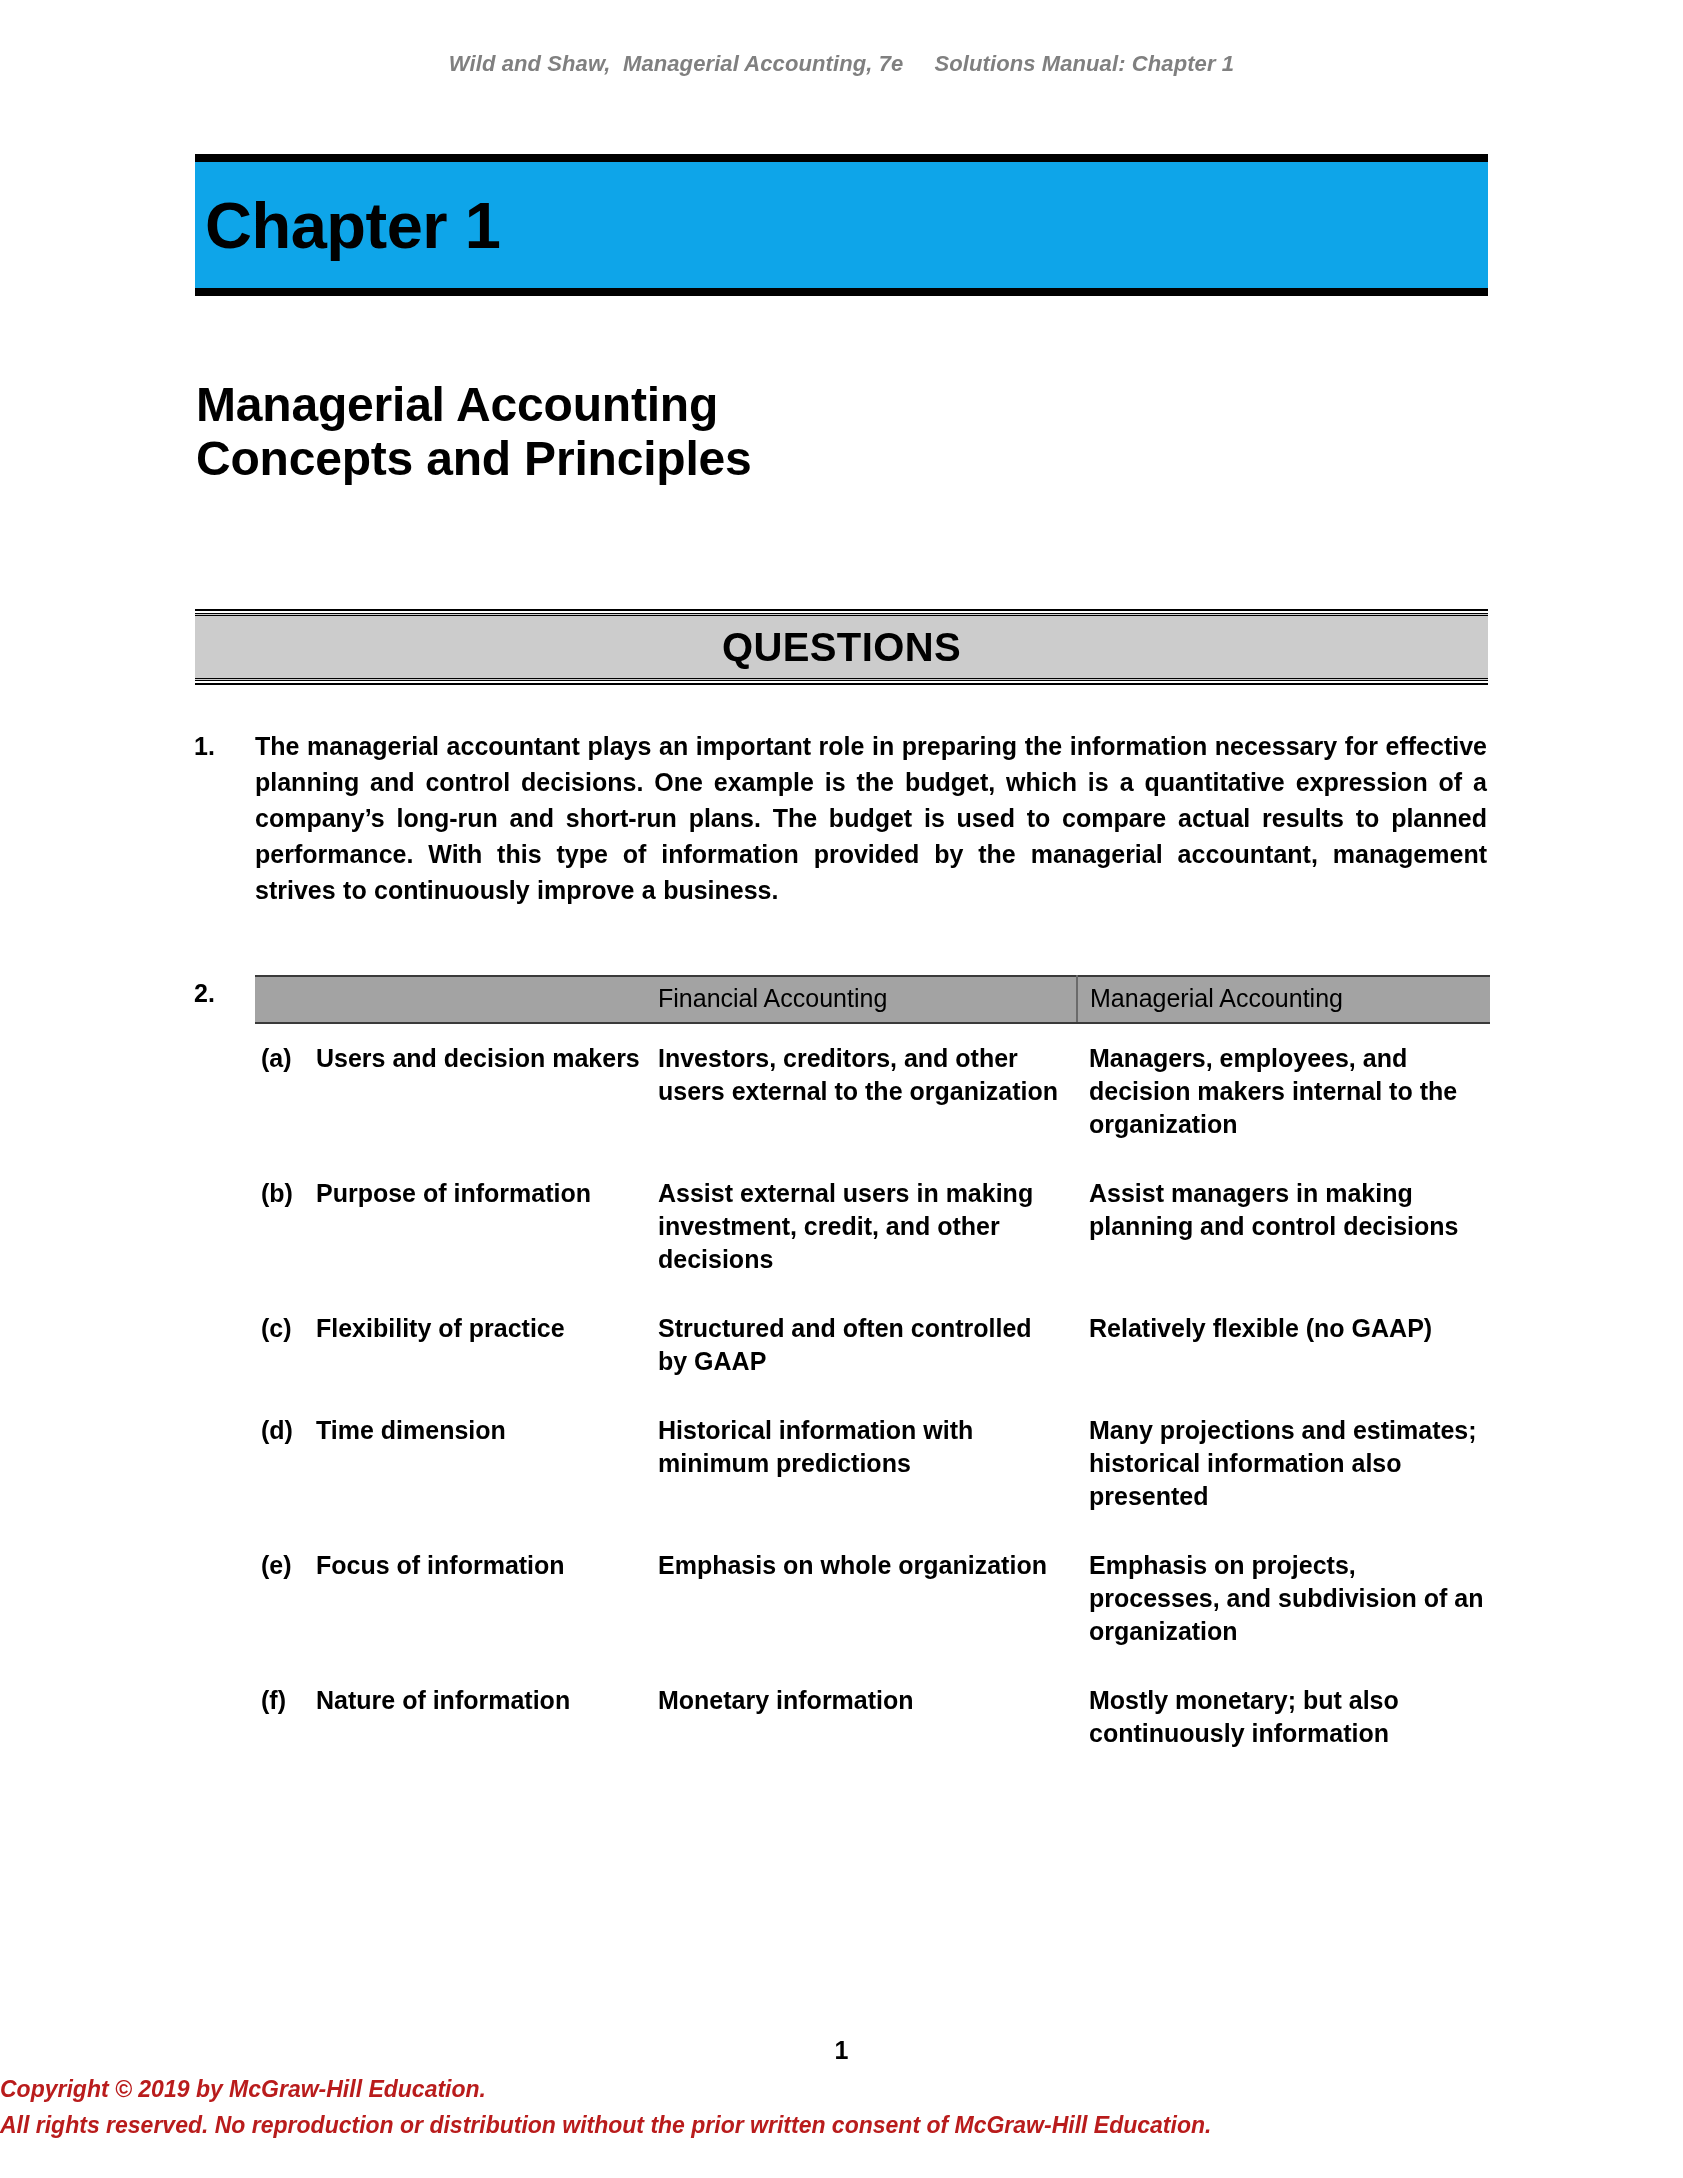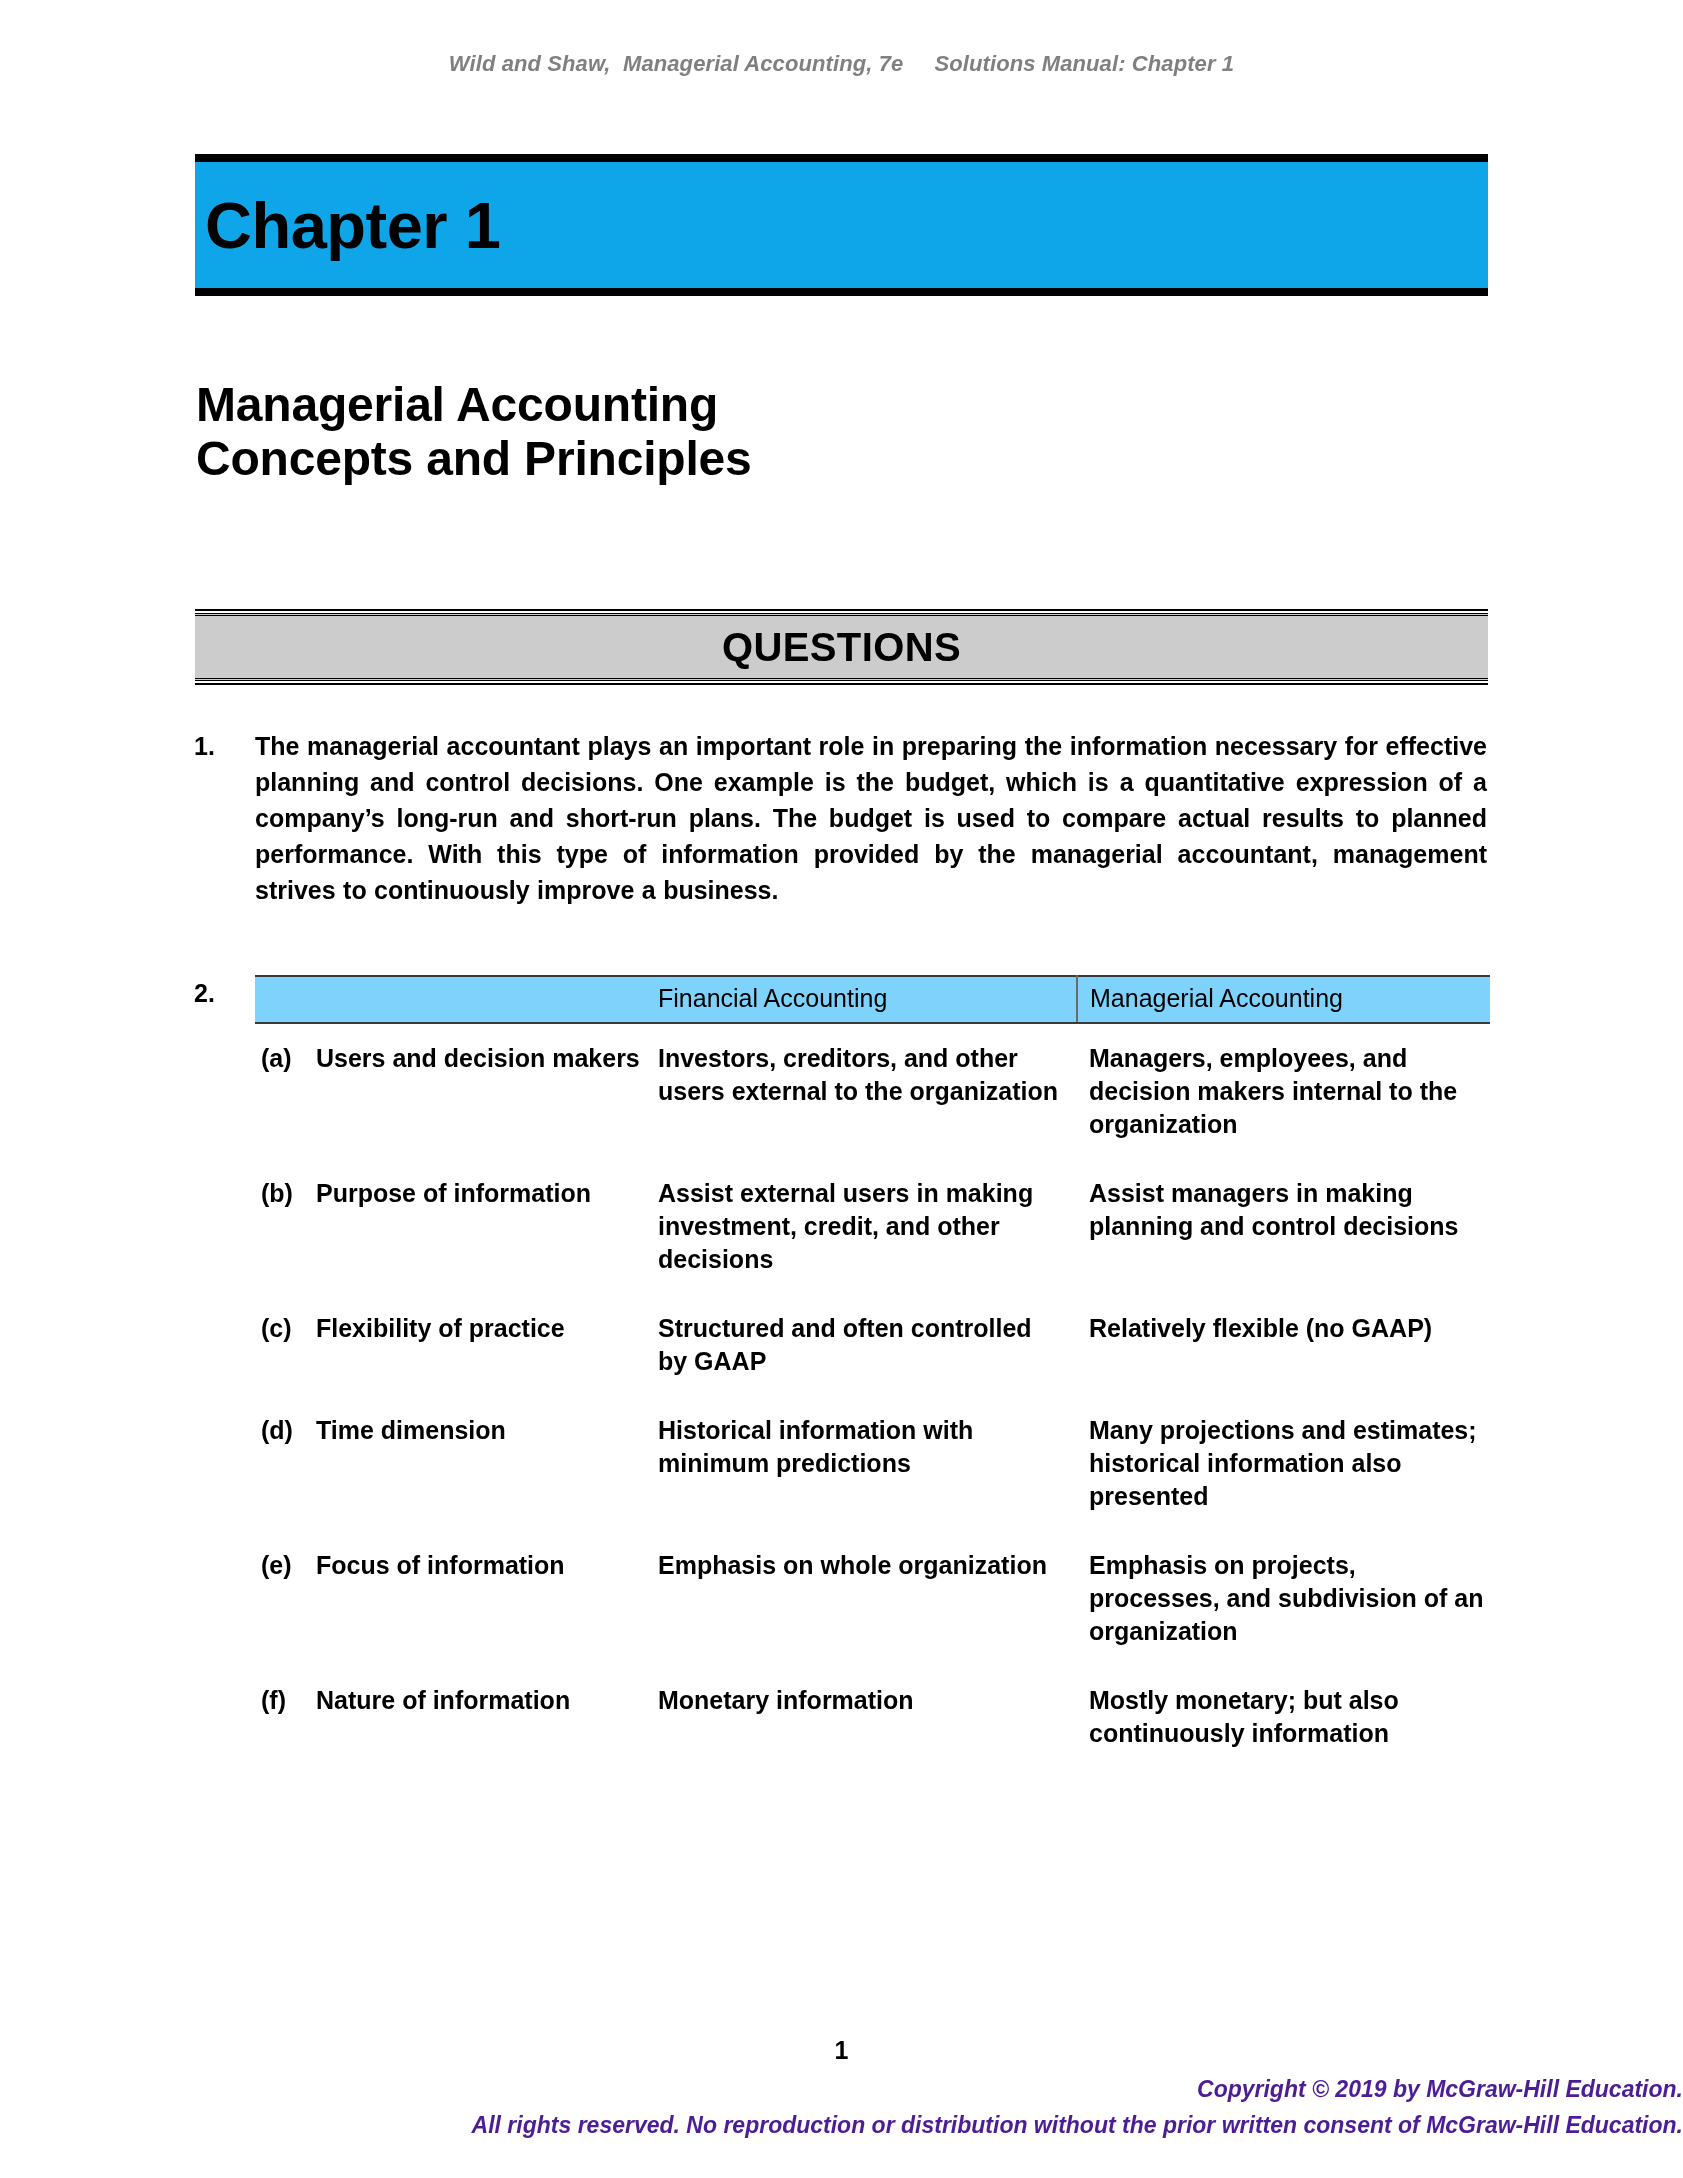--- a/index.html
+++ b/index.html
@@ -149,21 +149,21 @@
     width: 1235px;
     border-collapse: collapse;
     table-layout: fixed;
     font-size: 24px;
   }
   .cmp-table col.c-label { width: 401px; }
   .cmp-table col.c-fin   { width: 421px; }
   .cmp-table col.c-man   { width: 413px; }
 
   .cmp-table thead th {
-    background: #7dd3fc;
+    background: #a3a3a3;
     border-top: 2px solid #3a3a3a;
     border-bottom: 2px solid #3a3a3a;
     font-weight: normal;
     font-size: 25px;
     text-align: left;
     padding: 8px 12px 9px 0;
     line-height: 1.1;
     vertical-align: bottom;
   }
   .cmp-table thead th.th-blank { }
@@ -212,25 +212,25 @@
     width: 1683px;
     text-align: center;
     font-size: 25px;
     font-weight: bold;
   }
   .copyright {
     position: absolute;
     left: 0;
     top: 2072px;
     width: 1683px;
-    text-align: right;
+    text-align: left;
     font-size: 23px;
     font-weight: bold;
     font-style: italic;
-    color: #4c1d95;
+    color: #b91c1c;
     line-height: 1.55;
   }
   .copyright .line { display: block; }
 </style>
 </head>
 <body>
 
 <div class="page">
 
   <div class="running-head">Wild and Shaw,  Managerial Accounting, 7e     Solutions Manual: Chapter 1</div>

